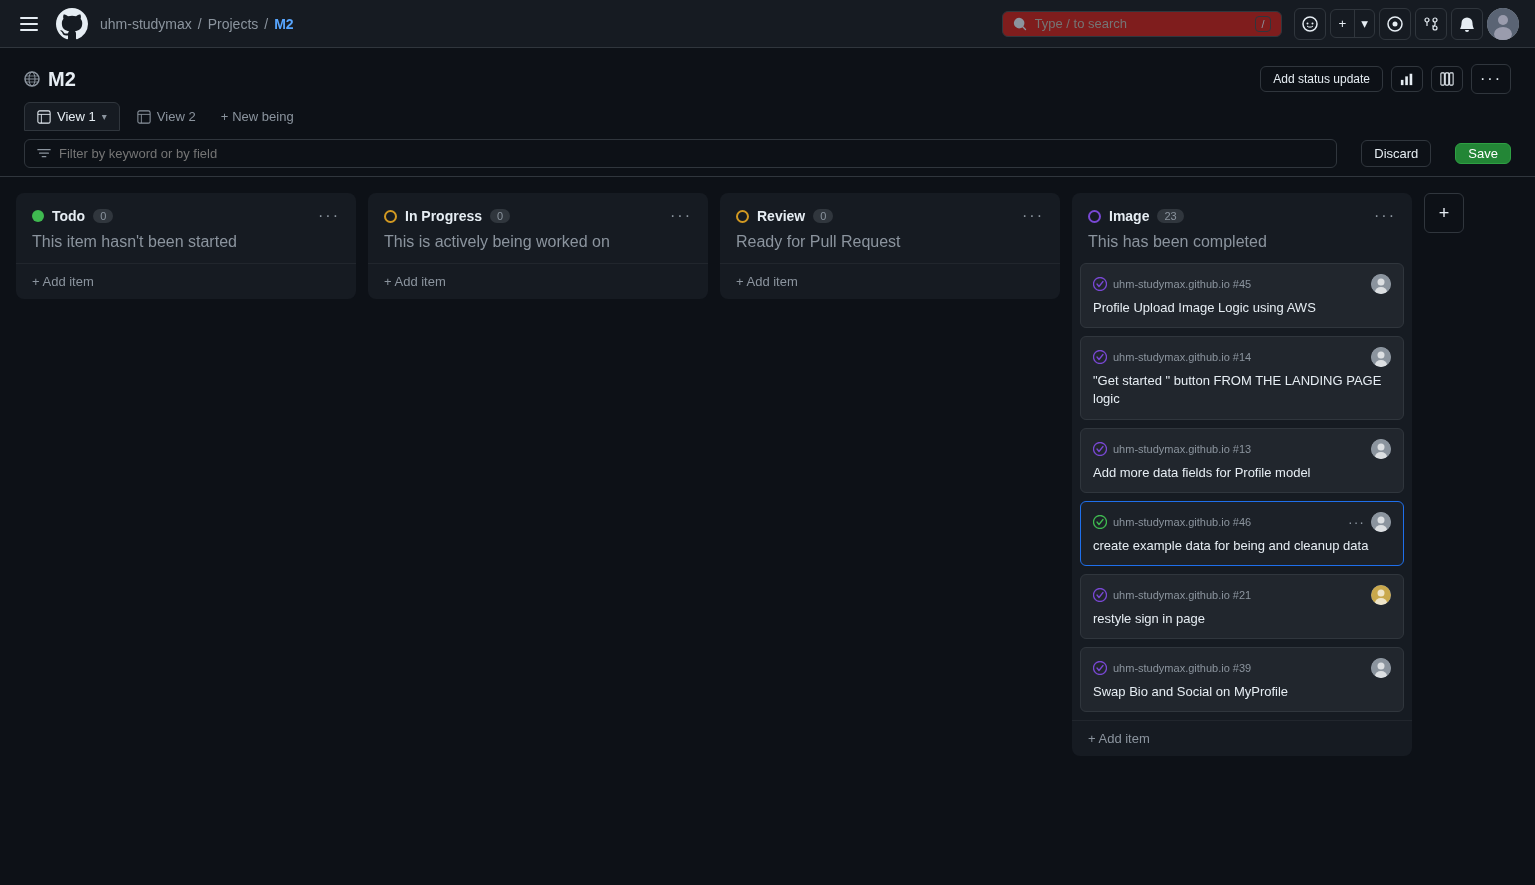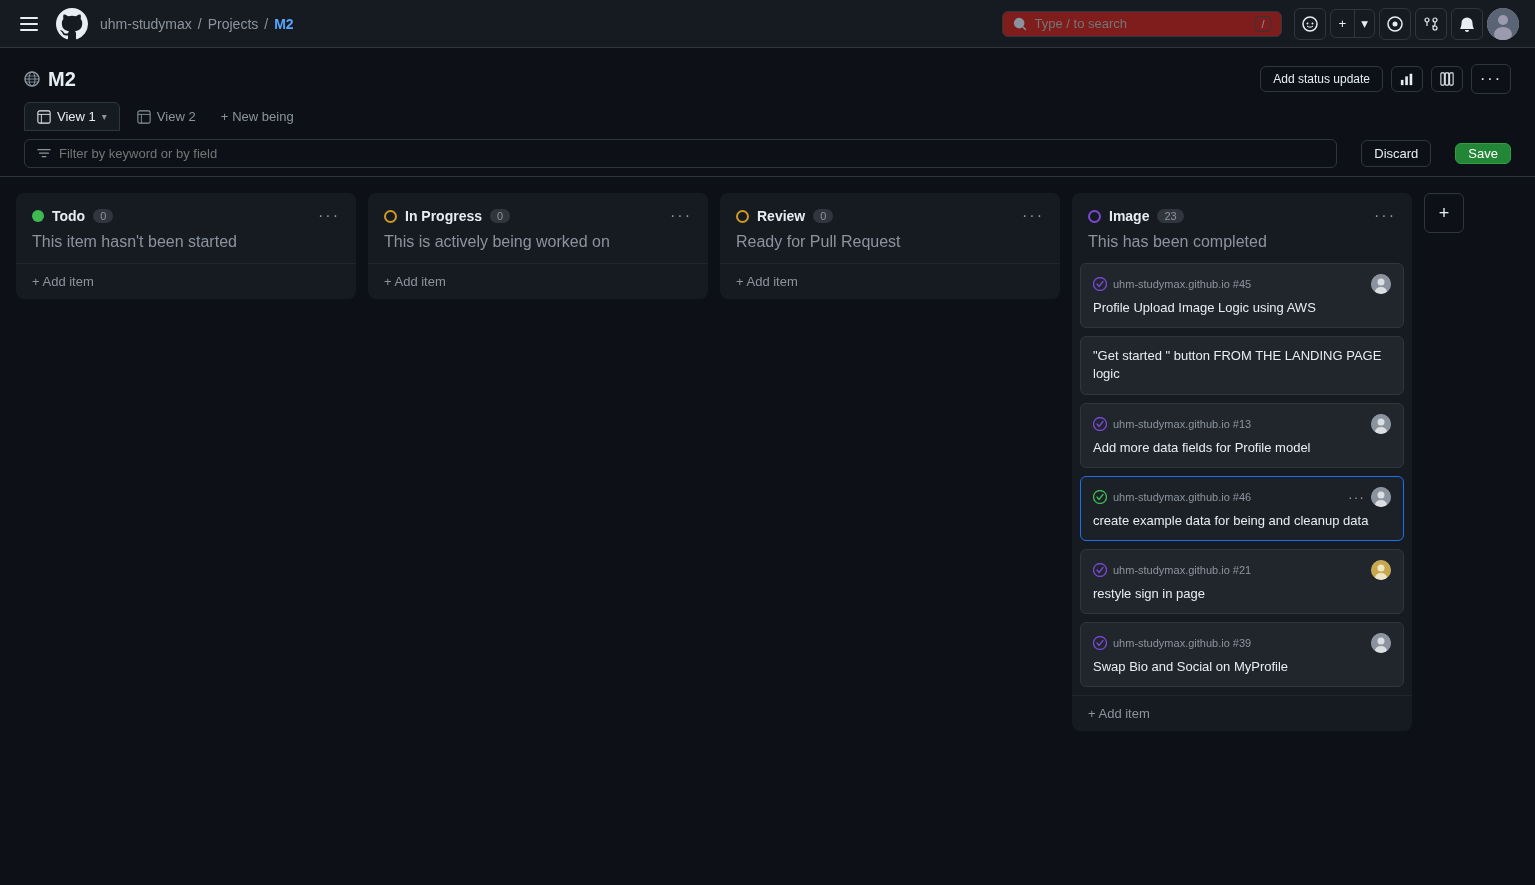--- a/index.html
+++ b/index.html
@@ -492,20 +492,35 @@
       <svg viewBox="0 0 20 20">
         <circle cx="10" cy="10" r="10" fill="#8b949e"></circle>
         <circle cx="10" cy="8" r="3.5" fill="#fff" opacity="0.7"></circle>
         <ellipse cx="10" cy="18" rx="6" ry="5" fill="#fff" opacity="0.7"></ellipse>
       </svg>
     </div>
       </div>
       <div class="card-title">Profile Upload Image Logic using AWS</div>
     </div>
         <div class="card">
+      <div class="card-meta">
+        <svg viewBox="0 0 14 14" width="14" height="14" style="flex-shrink:0;">
+      <circle cx="7" cy="7" r="6.5" fill="none" stroke="#7948d4" stroke-width="1.3"></circle>
+      <polyline points="4,7 6,9.5 10,4.5" fill="none" stroke="#7948d4" stroke-width="1.3" stroke-linecap="round" stroke-linejoin="round"></polyline>
+    </svg>
+        <span class="card-meta-text">uhm-studymax.github.io #14</span>
+
+        <div class="card-avatar">
+      <svg viewBox="0 0 20 20">
+        <circle cx="10" cy="10" r="10" fill="#8b949e"></circle>
+        <circle cx="10" cy="8" r="3.5" fill="#fff" opacity="0.7"></circle>
+        <ellipse cx="10" cy="18" rx="6" ry="5" fill="#fff" opacity="0.7"></ellipse>
+      </svg>
+    </div>
+      </div>
       <div class="card-title">"Get started " button FROM THE LANDING PAGE logic</div>
     </div>
         <div class="card">
       <div class="card-meta">
         <svg viewBox="0 0 14 14" width="14" height="14" style="flex-shrink:0;">
       <circle cx="7" cy="7" r="6.5" fill="none" stroke="#7948d4" stroke-width="1.3"></circle>
       <polyline points="4,7 6,9.5 10,4.5" fill="none" stroke="#7948d4" stroke-width="1.3" stroke-linecap="round" stroke-linejoin="round"></polyline>
     </svg>
         <span class="card-meta-text">uhm-studymax.github.io #13</span>
 

